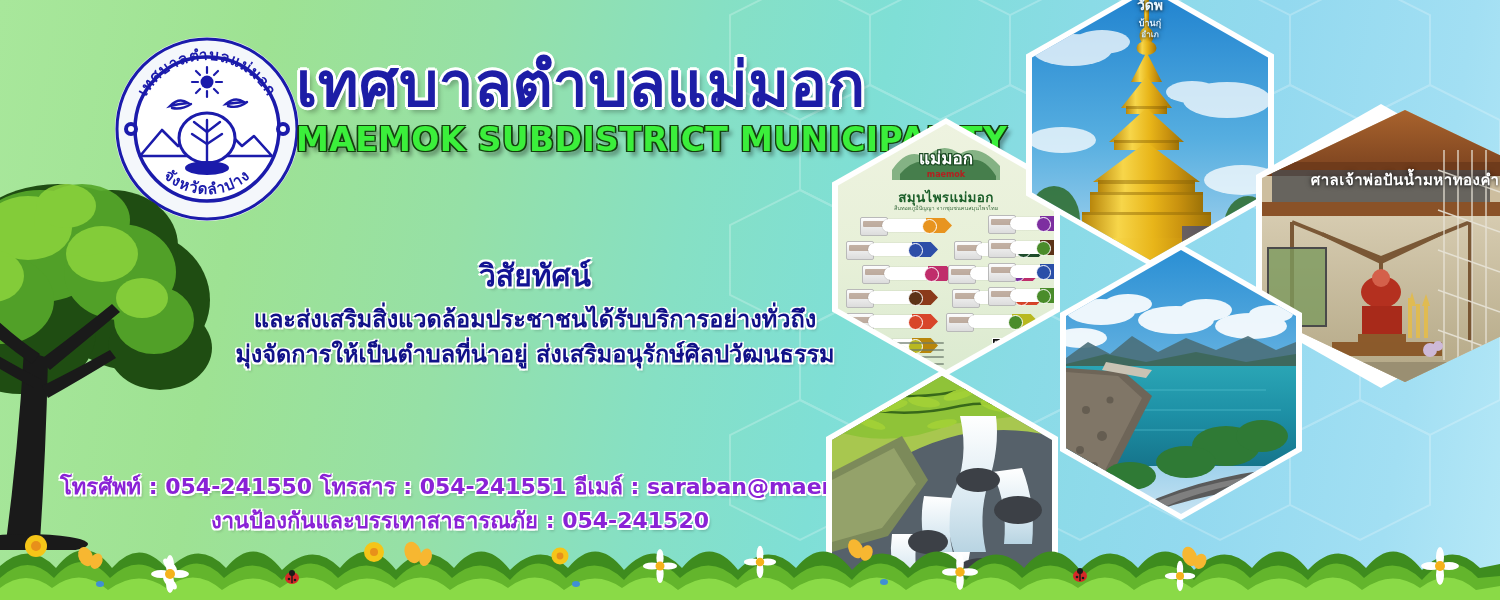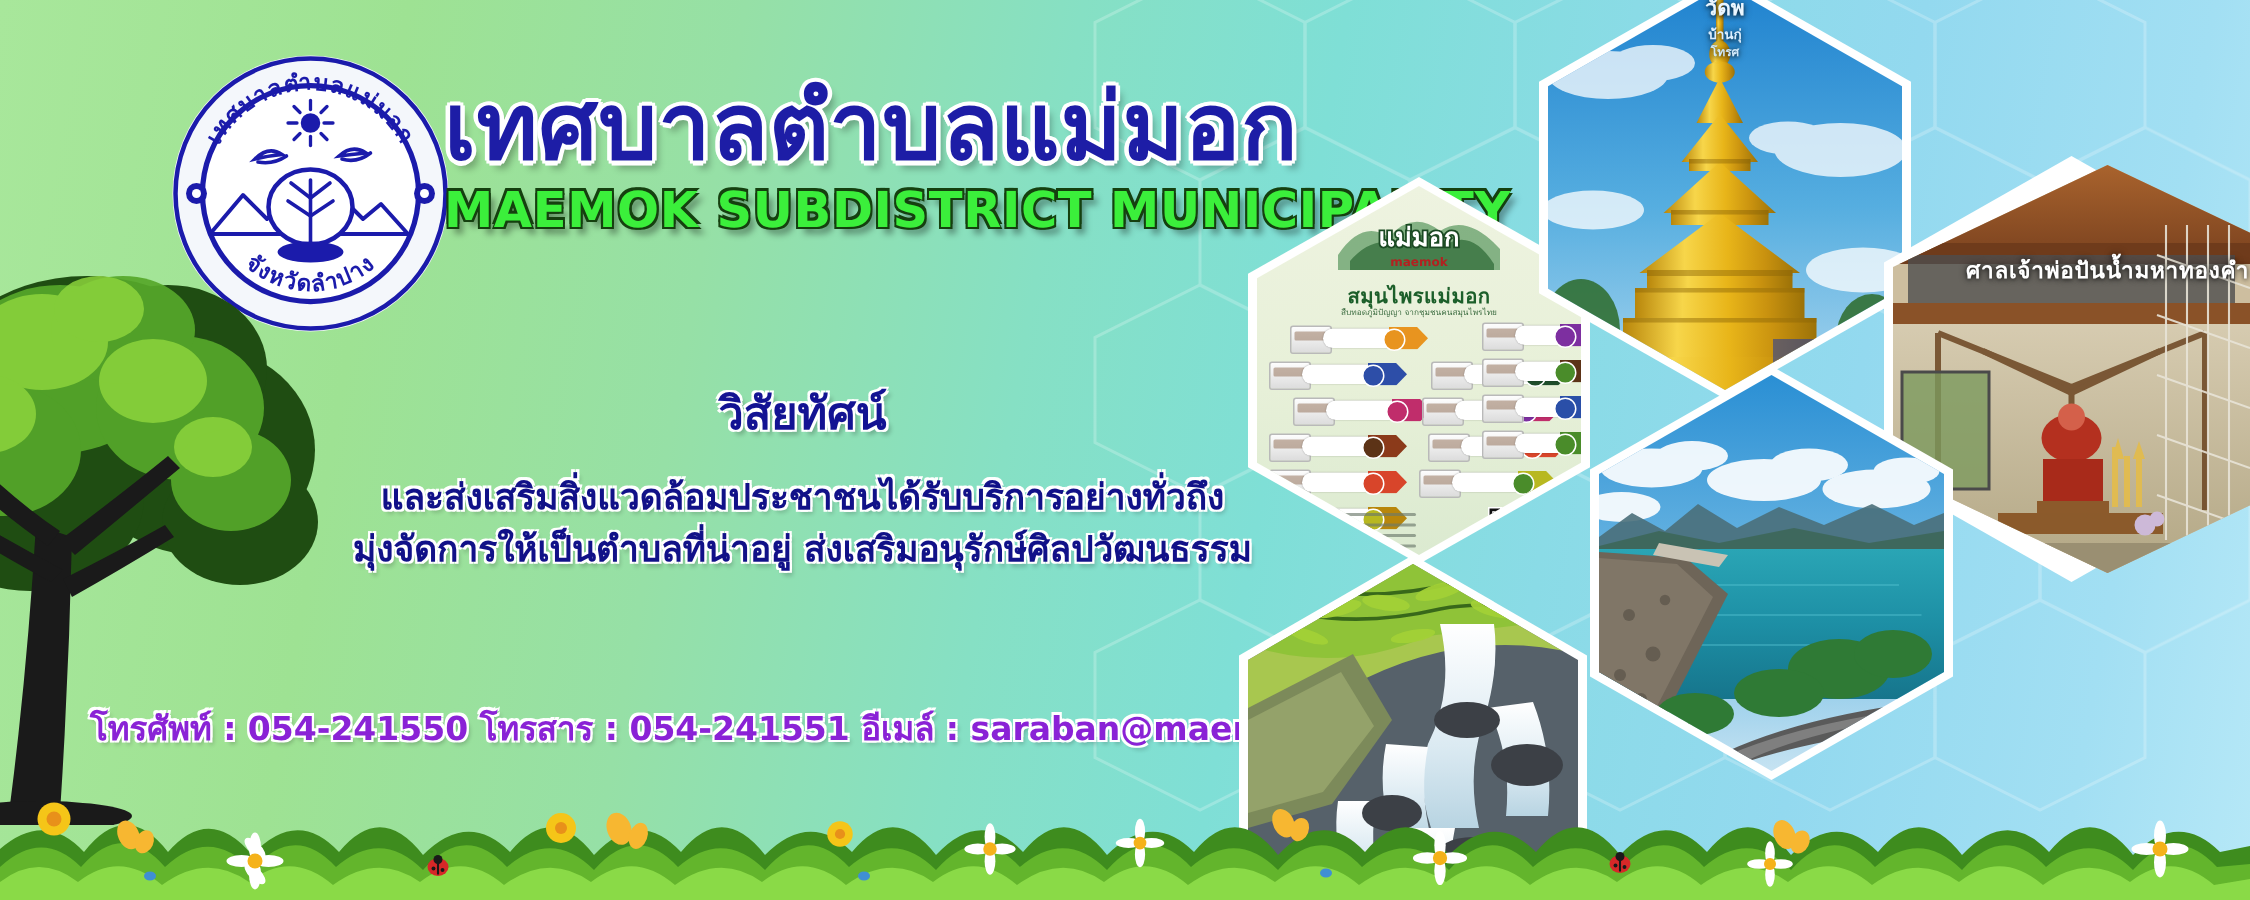--- a/index.html
+++ b/index.html
@@ -54,21 +54,21 @@
     font-size:29px;font-weight:700;color:#14149c;
     text-shadow:
       -1.6px -1.6px 0 #fff, 1.6px -1.6px 0 #fff,
       -1.6px 1.6px 0 #fff, 1.6px 1.6px 0 #fff,
       3px 4px 4px rgba(0,0,0,.25);
     white-space:nowrap;
   }
 
   .vision{position:absolute;left:200px;top:252px;width:670px;text-align:center;}
   .vision-head{
-    font-size:30px;font-weight:700;color:#131393;margin-bottom:15px;
+    font-size:30px;font-weight:700;color:#131393;margin-bottom:3px;
     text-shadow:
       -1.6px -1.6px 0 #fff, 1.6px -1.6px 0 #fff,
       -1.6px 1.6px 0 #fff, 1.6px 1.6px 0 #fff,
       3px 3px 3px rgba(0,0,0,.22);
   }
   .vision-line{
     font-size:23.5px;font-weight:700;color:#111188;line-height:1.5;
     text-shadow:
       -1.5px -1.5px 0 #fff, 1.5px -1.5px 0 #fff,
       -1.5px 1.5px 0 #fff, 1.5px 1.5px 0 #fff,
@@ -258,20 +258,21 @@
   </div>
 
   <div class="vision">
     <div class="vision-head">วิสัยทัศน์</div>
     <div class="vision-line">และส่งเสริมสิ่งแวดล้อมประชาชนได้รับบริการอย่างทั่วถึง</div>
     <div class="vision-line">มุ่งจัดการให้เป็นตำบลที่น่าอยู่ ส่งเสริมอนุรักษ์ศิลปวัฒนธรรม</div>
   </div>
 
   <div class="contact">
     <div class="contact-line">โทรศัพท์ : 054-241550  โทรสาร : 054-241551 อีเมล์ : saraban@maemok.go.th</div>
+    <div class="contact-line">งานป้องกันและบรรเทาสาธารณภัย : 054-241520</div>
   </div>
 
   <div class="hex-frame" style="left:832px;top:118px;width:228px;height:258px;"></div>
   <div class="hex" style="left:838px;top:124px;width:216px;height:246px;">
     <div class="inner">
       <div class="poster-bg"></div>
 
       <svg class="poster-logo" viewBox="0 0 120 46">
         <path d="M6 34 Q22 10 40 22 Q56 4 74 18 Q92 6 114 30 L114 44 L6 44 Z" fill="#2f7d3a" opacity=".55"></path>
         <path d="M14 38 Q30 20 46 28 Q62 14 80 26 Q96 18 110 40 L110 44 L14 44 Z" fill="#1d5c27" opacity=".6"></path>
@@ -475,21 +476,21 @@
           <rect x="50" y="222" width="129" height="3"></rect>
         </g>
         <g fill="#2d6b2a" opacity=".85">
           <ellipse cx="22" cy="230" rx="26" ry="34"></ellipse>
             <ellipse cx="216" cy="236" rx="24" ry="30"></ellipse>
         </g>
         <rect x="150" y="236" width="40" height="34" fill="#2a3f96" opacity=".6"></rect>
       </svg>
       <div class="hexcap" style="top:4px;font-size:14px;color:#eaf6ff;">วัดพ</div>
       <div class="hexcap" style="top:26px;font-size:9px;color:#dcefff;">บ้านกุ่</div>
-      <div class="hexcap" style="top:38px;font-size:8px;color:#cfe8fa;">โทรศ</div>
+      <div class="hexcap" style="top:38px;font-size:8px;color:#cfe8fa;">อำเภ</div>
     </div>
   </div>
 
   <div class="hex-frame" style="left:1256px;top:104px;width:250px;height:284px;"></div>
   <div class="hex" style="left:1262px;top:110px;width:286px;height:272px;">
     <div class="inner">
       <svg width="238" height="272" viewBox="0 0 238 272" preserveAspectRatio="xMidYMid slice">
         <defs>
           <linearGradient id="wood1" x1="0" y1="0" x2="0" y2="1">
             <stop offset="0%" stop-color="#a9632d"></stop>

